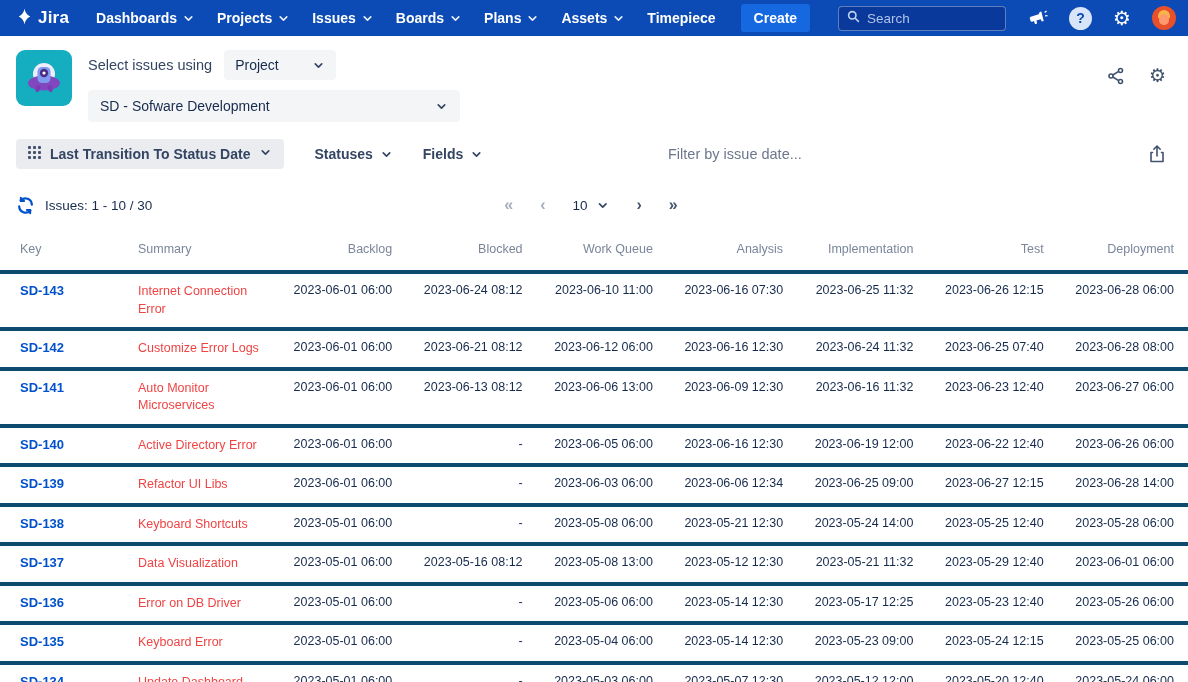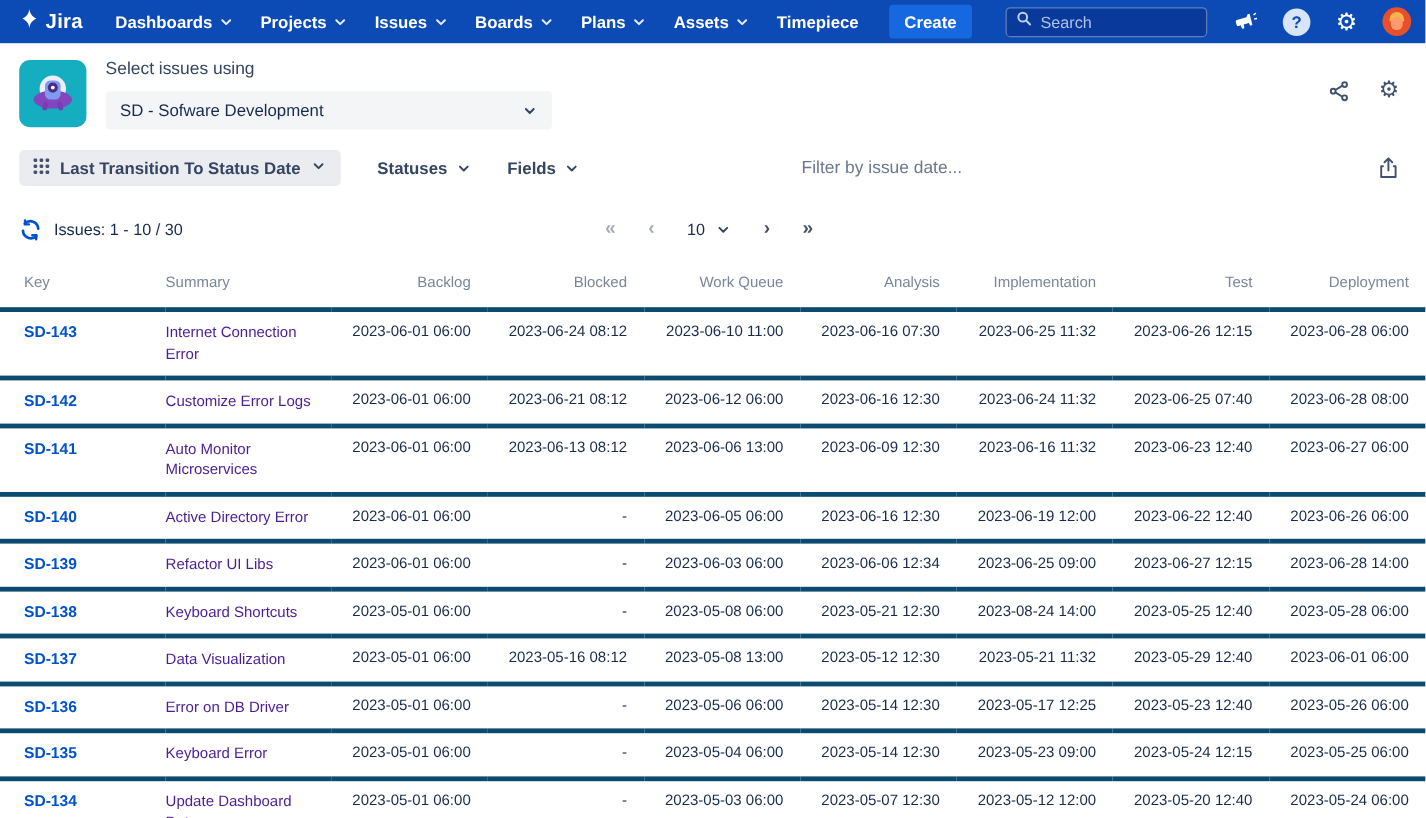--- a/index.html
+++ b/index.html
@@ -78,21 +78,21 @@
   table { width:100%; border-collapse:collapse; margin-top:14px; table-layout:fixed; }
   col.c-key { width:138px; } col.c-summary { width:138px; }
   th { font-size:12.5px; font-weight:400; color:#7A869A; text-align:right;
     padding:10px 14px 14px 0; }
   th.left { text-align:left; padding-right:8px; }
   th:first-child { padding-left:20px; }
   tbody tr { border-top:4px solid #0c4a6e; }
   td { vertical-align:top; padding:9px 14px 9px 0; font-size:12.5px; }
   td.key-cell { padding-left:20px; }
   td.key-cell a { color:#0052CC; font-weight:700; font-size:13px; text-decoration:none; }
-  td.summary-cell { color:#4c1d95; line-height:1.4; padding-right:14px; }
+  td.summary-cell { color:#ef4444; line-height:1.4; padding-right:14px; }
   td.date-cell { text-align:right; color:#172B4D; white-space:nowrap; }
 </style>
 </head>
 <body>
 
 <nav class="navbar">
   <div class="brand">
     <span>
       <svg width="17" height="17" viewBox="0 0 18 18">
           <path fill="#fff" d="M9 .5c.55 3.9 2.1 6.3 6.1 8.5-4 2.2-5.55 4.6-6.1 8.5C8.45 13.6 6.9 11.2 2.9 9 6.9 6.8 8.45 4.4 9 .5z"></path>
@@ -175,20 +175,26 @@
       <rect x="14" y="29" width="4" height="7" rx="1.5" fill="#7A3BB4" transform="rotate(18 16 32)"></rect>
       <rect x="26" y="29" width="4" height="7" rx="1.5" fill="#7A3BB4" transform="rotate(-18 28 32)"></rect>
       <rect x="15.5" y="11" width="13" height="16" rx="4.5" fill="#7E9BF0"></rect>
       <circle cx="22" cy="17" r="4.2" fill="#4A2E86"></circle>
       <circle cx="22" cy="17" r="1.6" fill="#fff"></circle>
     </svg>
   </div>
   <div class="selectors">
     <div class="selector-row1">
       <span class="label-text">Select issues using</span>
+      <div class="pill-select mode-select">
+        <span>Project</span>
+        <svg class="chev" width="13" height="13" viewBox="0 0 16 16">
+            <path d="M4 6l4 4 4-4" fill="none" stroke="currentColor" stroke-width="2" stroke-linecap="round" stroke-linejoin="round"></path>
+          </svg>
+      </div>
     </div>
     <div class="pill-select project-select">
       <span>SD - Sofware Development</span>
       <svg class="chev" width="13" height="13" viewBox="0 0 16 16">
           <path d="M4 6l4 4 4-4" fill="none" stroke="currentColor" stroke-width="2" stroke-linecap="round" stroke-linejoin="round"></path>
         </svg>
     </div>
   </div>
   <div class="header-actions">
     <span class="icon-btn">
@@ -349,21 +355,21 @@
         <td class="date-cell">2023-06-27 12:15</td>
         <td class="date-cell">2023-06-28 14:00</td>
       </tr>
       <tr>
         <td class="key-cell"><a href="#">SD-138</a></td>
         <td class="summary-cell">Keyboard Shortcuts</td>
         <td class="date-cell">2023-05-01 06:00</td>
         <td class="date-cell">-</td>
         <td class="date-cell">2023-05-08 06:00</td>
         <td class="date-cell">2023-05-21 12:30</td>
-        <td class="date-cell">2023-08-24 14:00</td>
+        <td class="date-cell">2023-05-24 14:00</td>
         <td class="date-cell">2023-05-25 12:40</td>
         <td class="date-cell">2023-05-28 06:00</td>
       </tr>
       <tr>
         <td class="key-cell"><a href="#">SD-137</a></td>
         <td class="summary-cell">Data Visualization</td>
         <td class="date-cell">2023-05-01 06:00</td>
         <td class="date-cell">2023-05-16 08:12</td>
         <td class="date-cell">2023-05-08 13:00</td>
         <td class="date-cell">2023-05-12 12:30</td>

